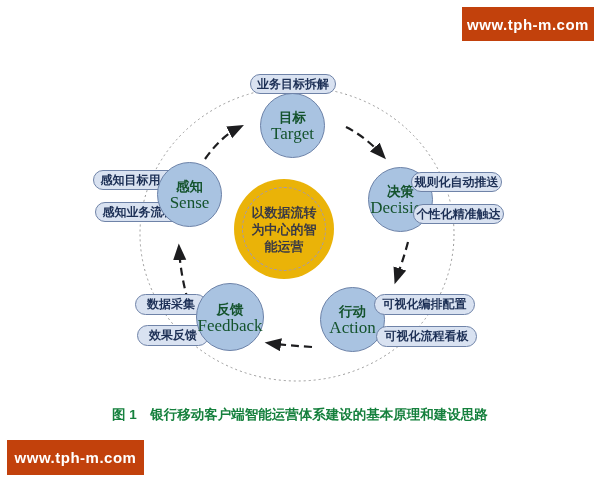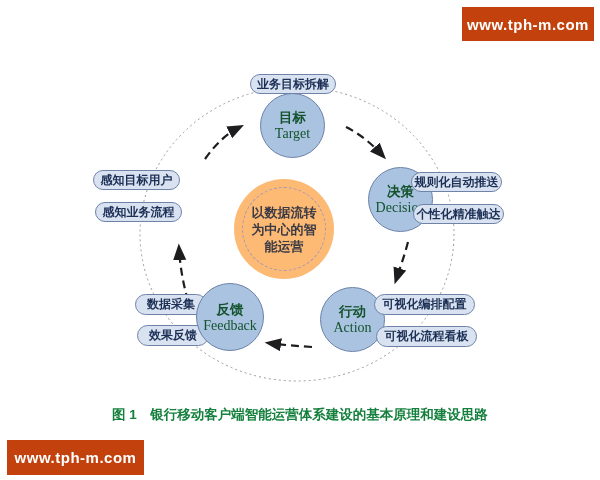--- a/index.html
+++ b/index.html
@@ -6,28 +6,28 @@
   .stage{position:relative;width:600px;height:480px;background:#ffffff;overflow:hidden;
          font-family:"Liberation Serif","DejaVu Serif",serif;}
   .banner{position:absolute;background:#c2410c;color:#ffffff;display:flex;align-items:center;
           justify-content:center;font-family:"Liberation Sans","DejaVu Sans",sans-serif;
           font-weight:bold;font-size:15px;letter-spacing:0.5px;z-index:6;}
   .ring-layer{position:absolute;left:0;top:0;z-index:0;}
   .circle{position:absolute;border-radius:50%;background:#a9c3e1;border:1.5px solid #6c82a8;
           display:flex;flex-direction:column;align-items:center;justify-content:center;
           color:#14532d;z-index:2;box-sizing:border-box;}
   .circle .zh{font-size:13.5px;font-weight:bold;line-height:16px;}
-  .circle .en{font-size:14px;line-height:15px;text-align:center;}
+  .circle .en{font-size:17px;line-height:15px;text-align:center;}
   .pill{position:absolute;background:#d9e2f1;border:1.2px solid #6f83a8;border-radius:11px;
         display:flex;align-items:center;justify-content:center;color:#1c2f55;
         font-size:12px;font-weight:bold;box-sizing:border-box;white-space:nowrap;text-align:center;}
   .pill.under{z-index:1;}
   .pill.over{z-index:3;}
   .center-circle{position:absolute;left:234px;top:179px;width:100px;height:100px;border-radius:50%;
-        background:#fdba74;z-index:2;display:flex;align-items:center;justify-content:center;}
+        background:#eab308;z-index:2;display:flex;align-items:center;justify-content:center;}
   .center-inner{width:82px;height:82px;border-radius:50%;border:1px dashed #9e96bd;
         display:flex;flex-direction:column;align-items:center;justify-content:center;
         font-family:"Liberation Sans","DejaVu Sans",sans-serif;
         font-weight:bold;font-size:13px;line-height:17px;color:#3a3a45;text-align:center;}
   .caption{position:absolute;left:0;top:406px;width:600px;text-align:center;color:#15803d;
         font-family:"Liberation Sans","DejaVu Sans",sans-serif;font-weight:bold;font-size:13.5px;}
 </style>
 </head>
 <body>
 
@@ -77,20 +77,24 @@
     <span class="en">Decision</span>
   </div>
   <div class="circle" style="left:320px;top:287px;width:65px;height:65px;">
     <span class="zh">行动</span>
     <span class="en">Action</span>
   </div>
   <div class="circle" style="left:196px;top:283px;width:68px;height:68px;">
     <span class="zh">反馈</span>
     <span class="en">Feedback</span>
   </div>
+  <div class="circle" style="left:157px;top:162px;width:65px;height:65px;">
+    <span class="zh">感知</span>
+    <span class="en">Sense</span>
+  </div>
 
   <div class="center-circle">
     <div class="center-inner">
       <span>以数据流转</span>
       <span>为中心的智</span>
       <span>能运营</span>
     </div>
   </div>
 
   <div class="caption">图 1　银行移动客户端智能运营体系建设的基本原理和建设思路</div>

